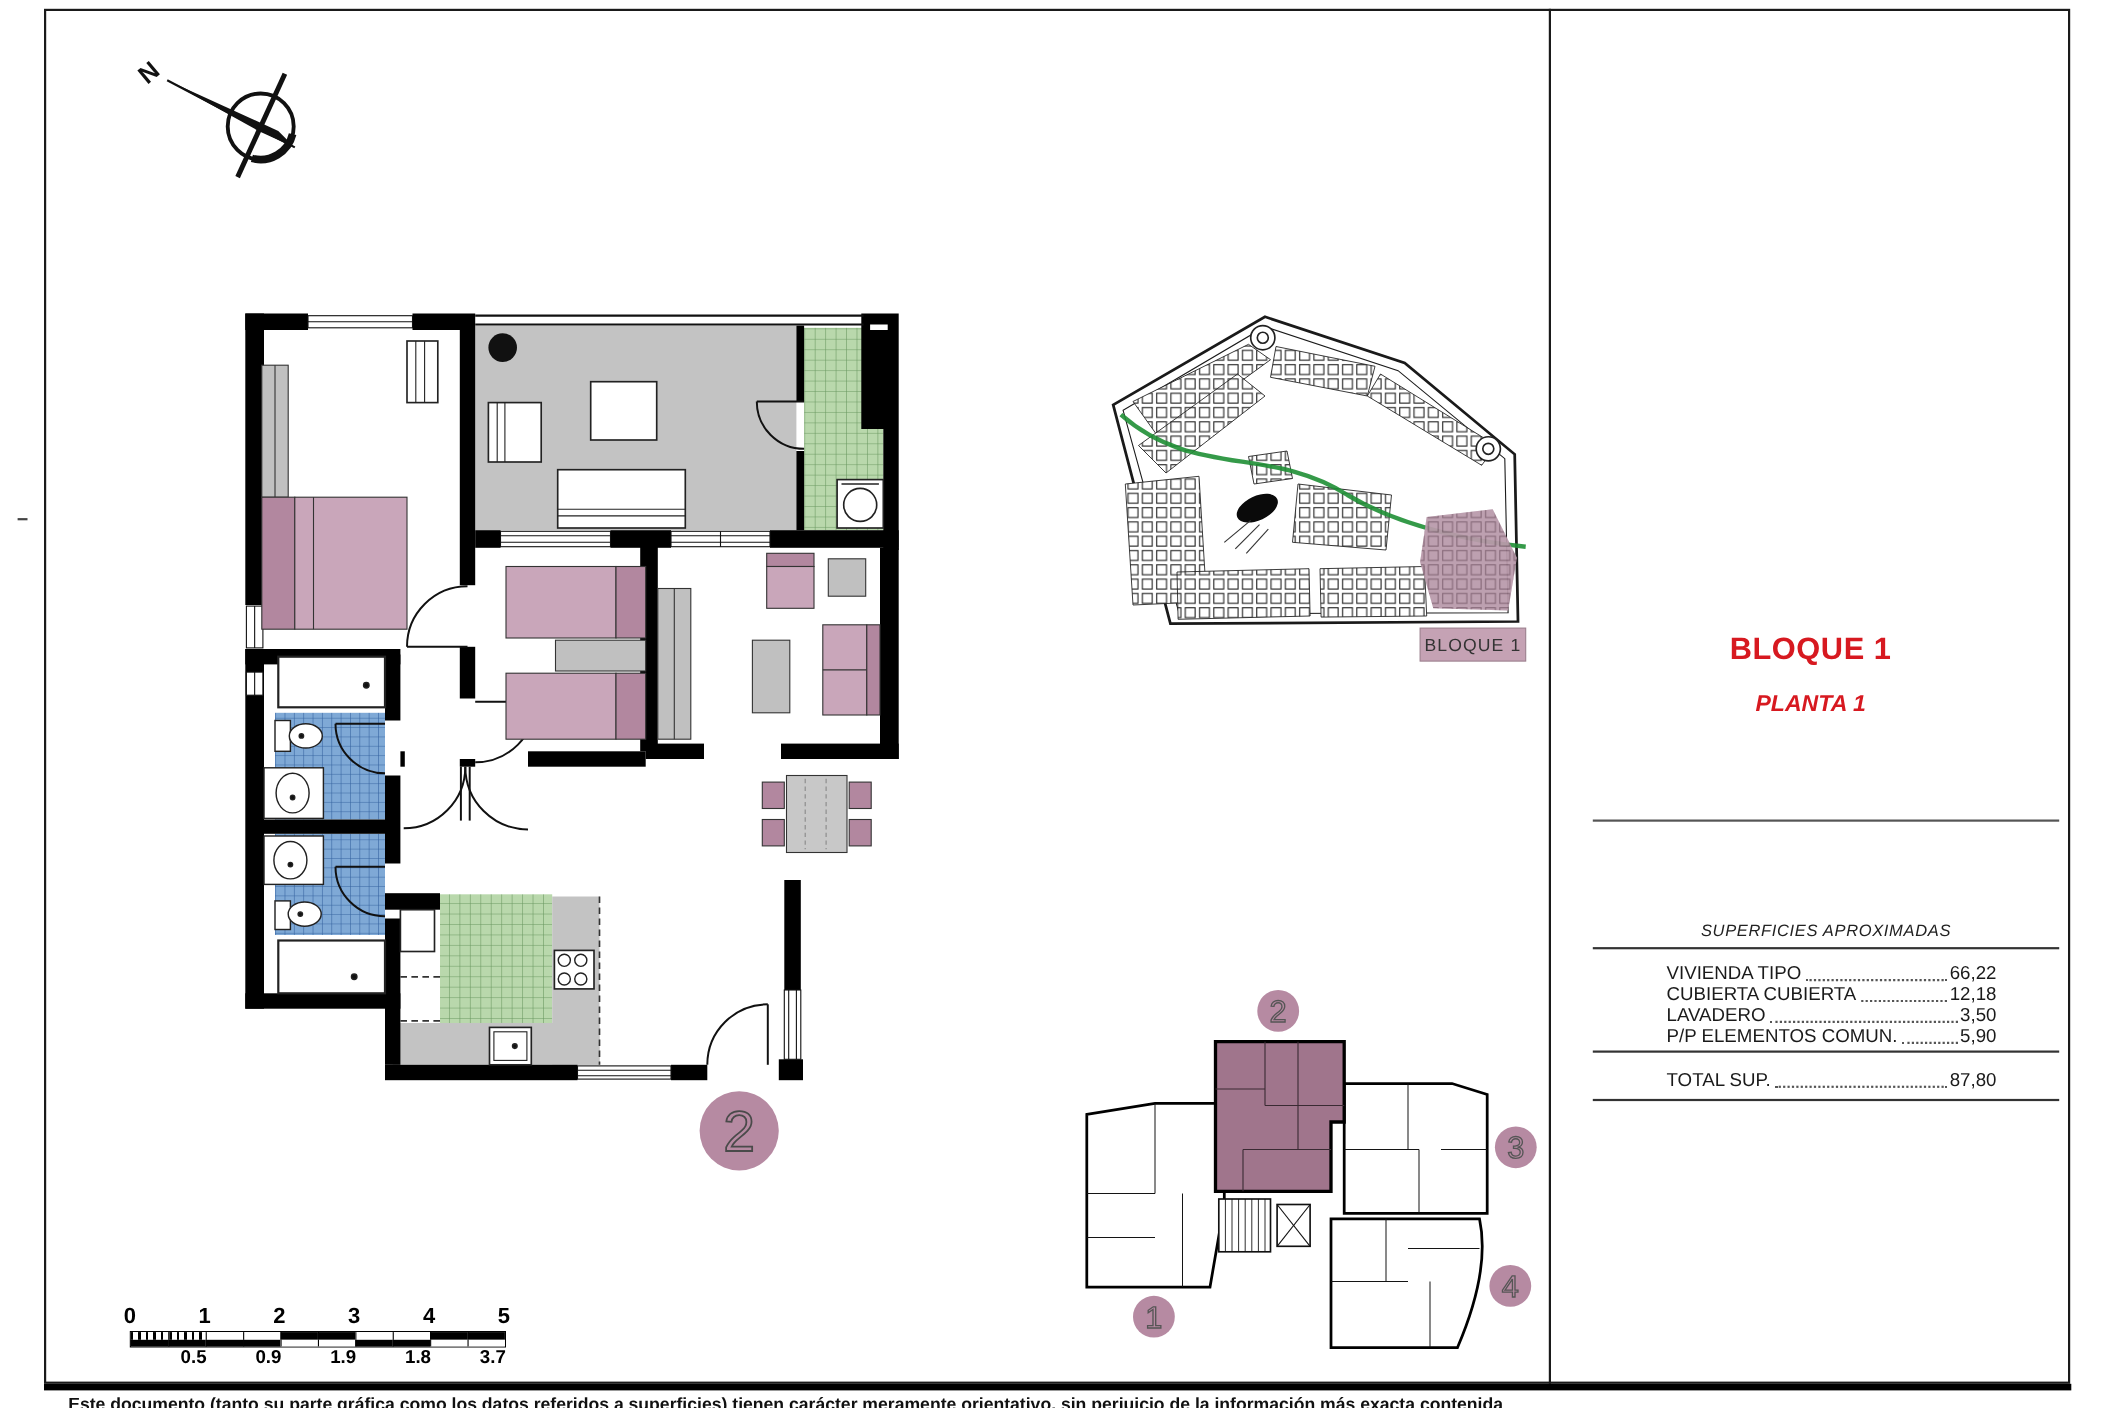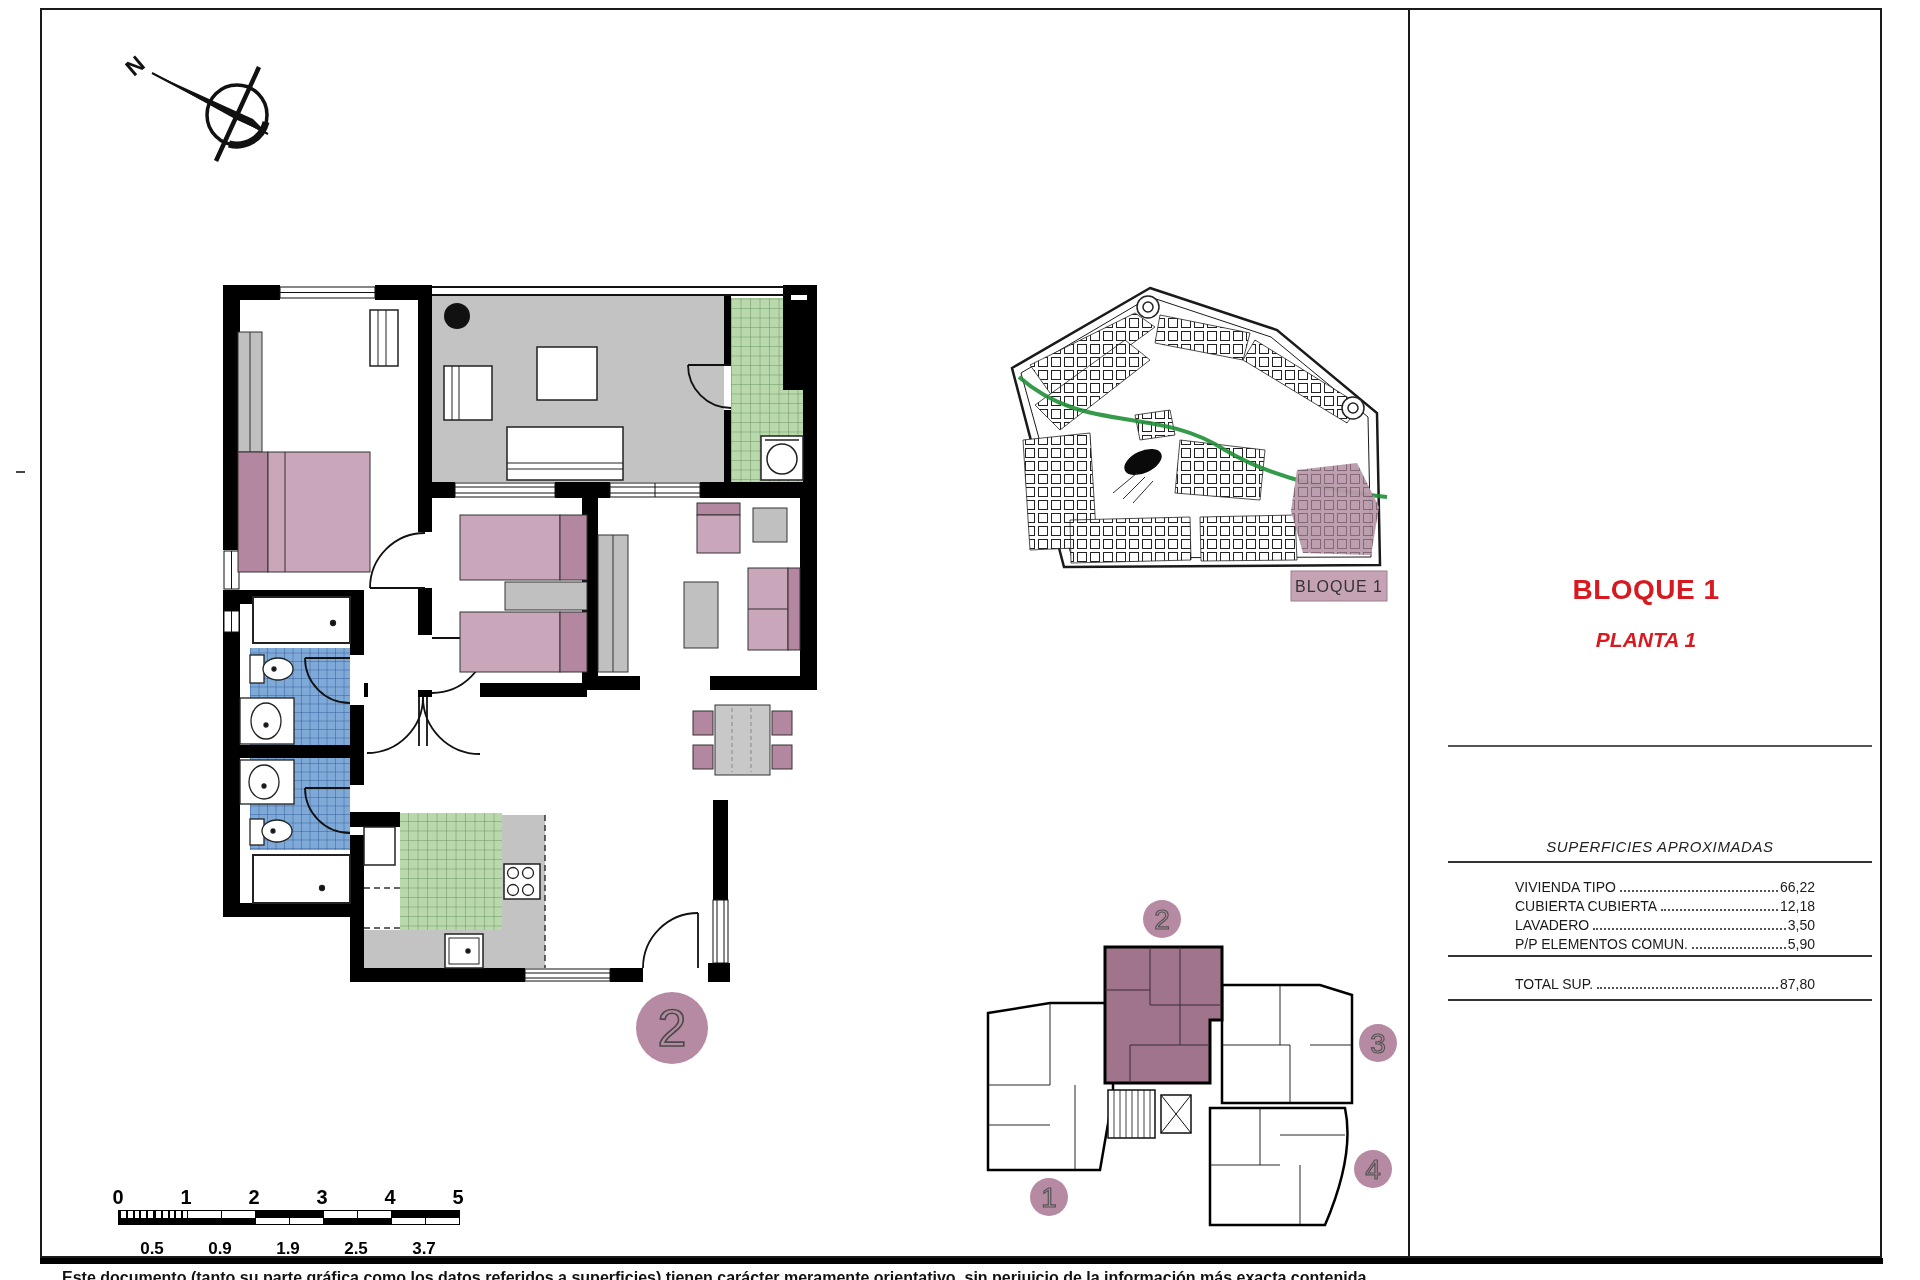--- a/index.html
+++ b/index.html
@@ -21,29 +21,29 @@
   #block-title{top:574px;font-size:28px;letter-spacing:.5px;}
   #floor-label{top:628px;font-size:21px;font-style:italic;}
   #unit-label{top:655px;font-size:21px;}
   .panel-line{left:1448px;width:424px;background:#555;}
   #tb-line1{top:745px;height:2px;}
   #surf-underline{top:861px;height:2px;background:#333;}
   #surf-sep{top:955px;height:2px;background:#333;}
   #surf-end{top:999px;height:2px;background:#333;}
   #surf-heading{left:1448px;width:424px;top:838px;text-align:center;font-size:15px;letter-spacing:.6px;color:#222;font-style:italic;}
   #surf-rows{left:1515px;top:876px;width:300px;}
-  .srow{display:flex;align-items:flex-end;height:19px;font-size:14px;color:#1a1a1a;}
+  .srow{display:flex;align-items:flex-end;height:19px;font-size:17px;color:#1a1a1a;}
   .srow .leader{flex:1;border-bottom:2px dotted #555;margin:0 2px 3px 4px;}
   #total-row{left:1515px;top:973px;width:300px;}
   
   #disclaimer{left:62px;top:1269px;width:1540px;font-size:16px;font-weight:bold;color:#111;white-space:nowrap;}
   
   #scalebar{left:118px;top:1186px;width:344px;height:64px;}
   .sb-num{position:absolute;transform:translateX(-50%);font-weight:bold;font-size:20px;color:#000;top:0;}
-  .sb-min{position:absolute;transform:translateX(-50%);font-weight:bold;font-size:17px;color:#000;top:53px;}
+  .sb-min{position:absolute;transform:translateX(-50%);font-weight:bold;font-size:17px;color:#000;top:38px;margin-left:24px;}
   #sb-bar{position:absolute;left:0;top:24px;width:342px;height:15px;border:1px solid #000;box-sizing:border-box;}
   .sb-row{display:flex;height:6.5px;}
   .sb-cell{width:34px;height:100%;box-sizing:border-box;border-left:1px solid #000;}
   .sb-cell:first-child{border-left:none;}
   .sb-w{background:#fff;} .sb-b{background:#000;}
   .sb-t{background:repeating-linear-gradient(90deg,#000 0 2px,#fff 2px 6.8px);}
   svg{overflow:visible;}
   svg text{font-family:"Liberation Sans", sans-serif;}
 </style>
 </head>
@@ -440,20 +440,20 @@
           <div class="sb-cell sb-w"></div>
           <div class="sb-cell sb-b"></div>
           <div class="sb-cell sb-b"></div>
           <div class="sb-cell sb-w"></div>
           <div class="sb-cell sb-w"></div>
       </div>
     </div>
     <span class="sb-min" style="left:34px">0.5</span>
     <span class="sb-min" style="left:102px">0.9</span>
     <span class="sb-min" style="left:170px">1.9</span>
-    <span class="sb-min" style="left:238px">2.5</span>
+    <span class="sb-min" style="left:238px">1.8</span>
     <span class="sb-min" style="left:306px">3.7</span>
   </div>
 
   <div class="abs" id="bottom-rule"></div>
   <div class="abs" id="disclaimer">Este documento (tanto su parte gráfica como los datos referidos a superficies) tienen carácter meramente orientativo, sin perjuicio de la información más exacta contenida</div>
 
 </div>
 
 </body></html>

